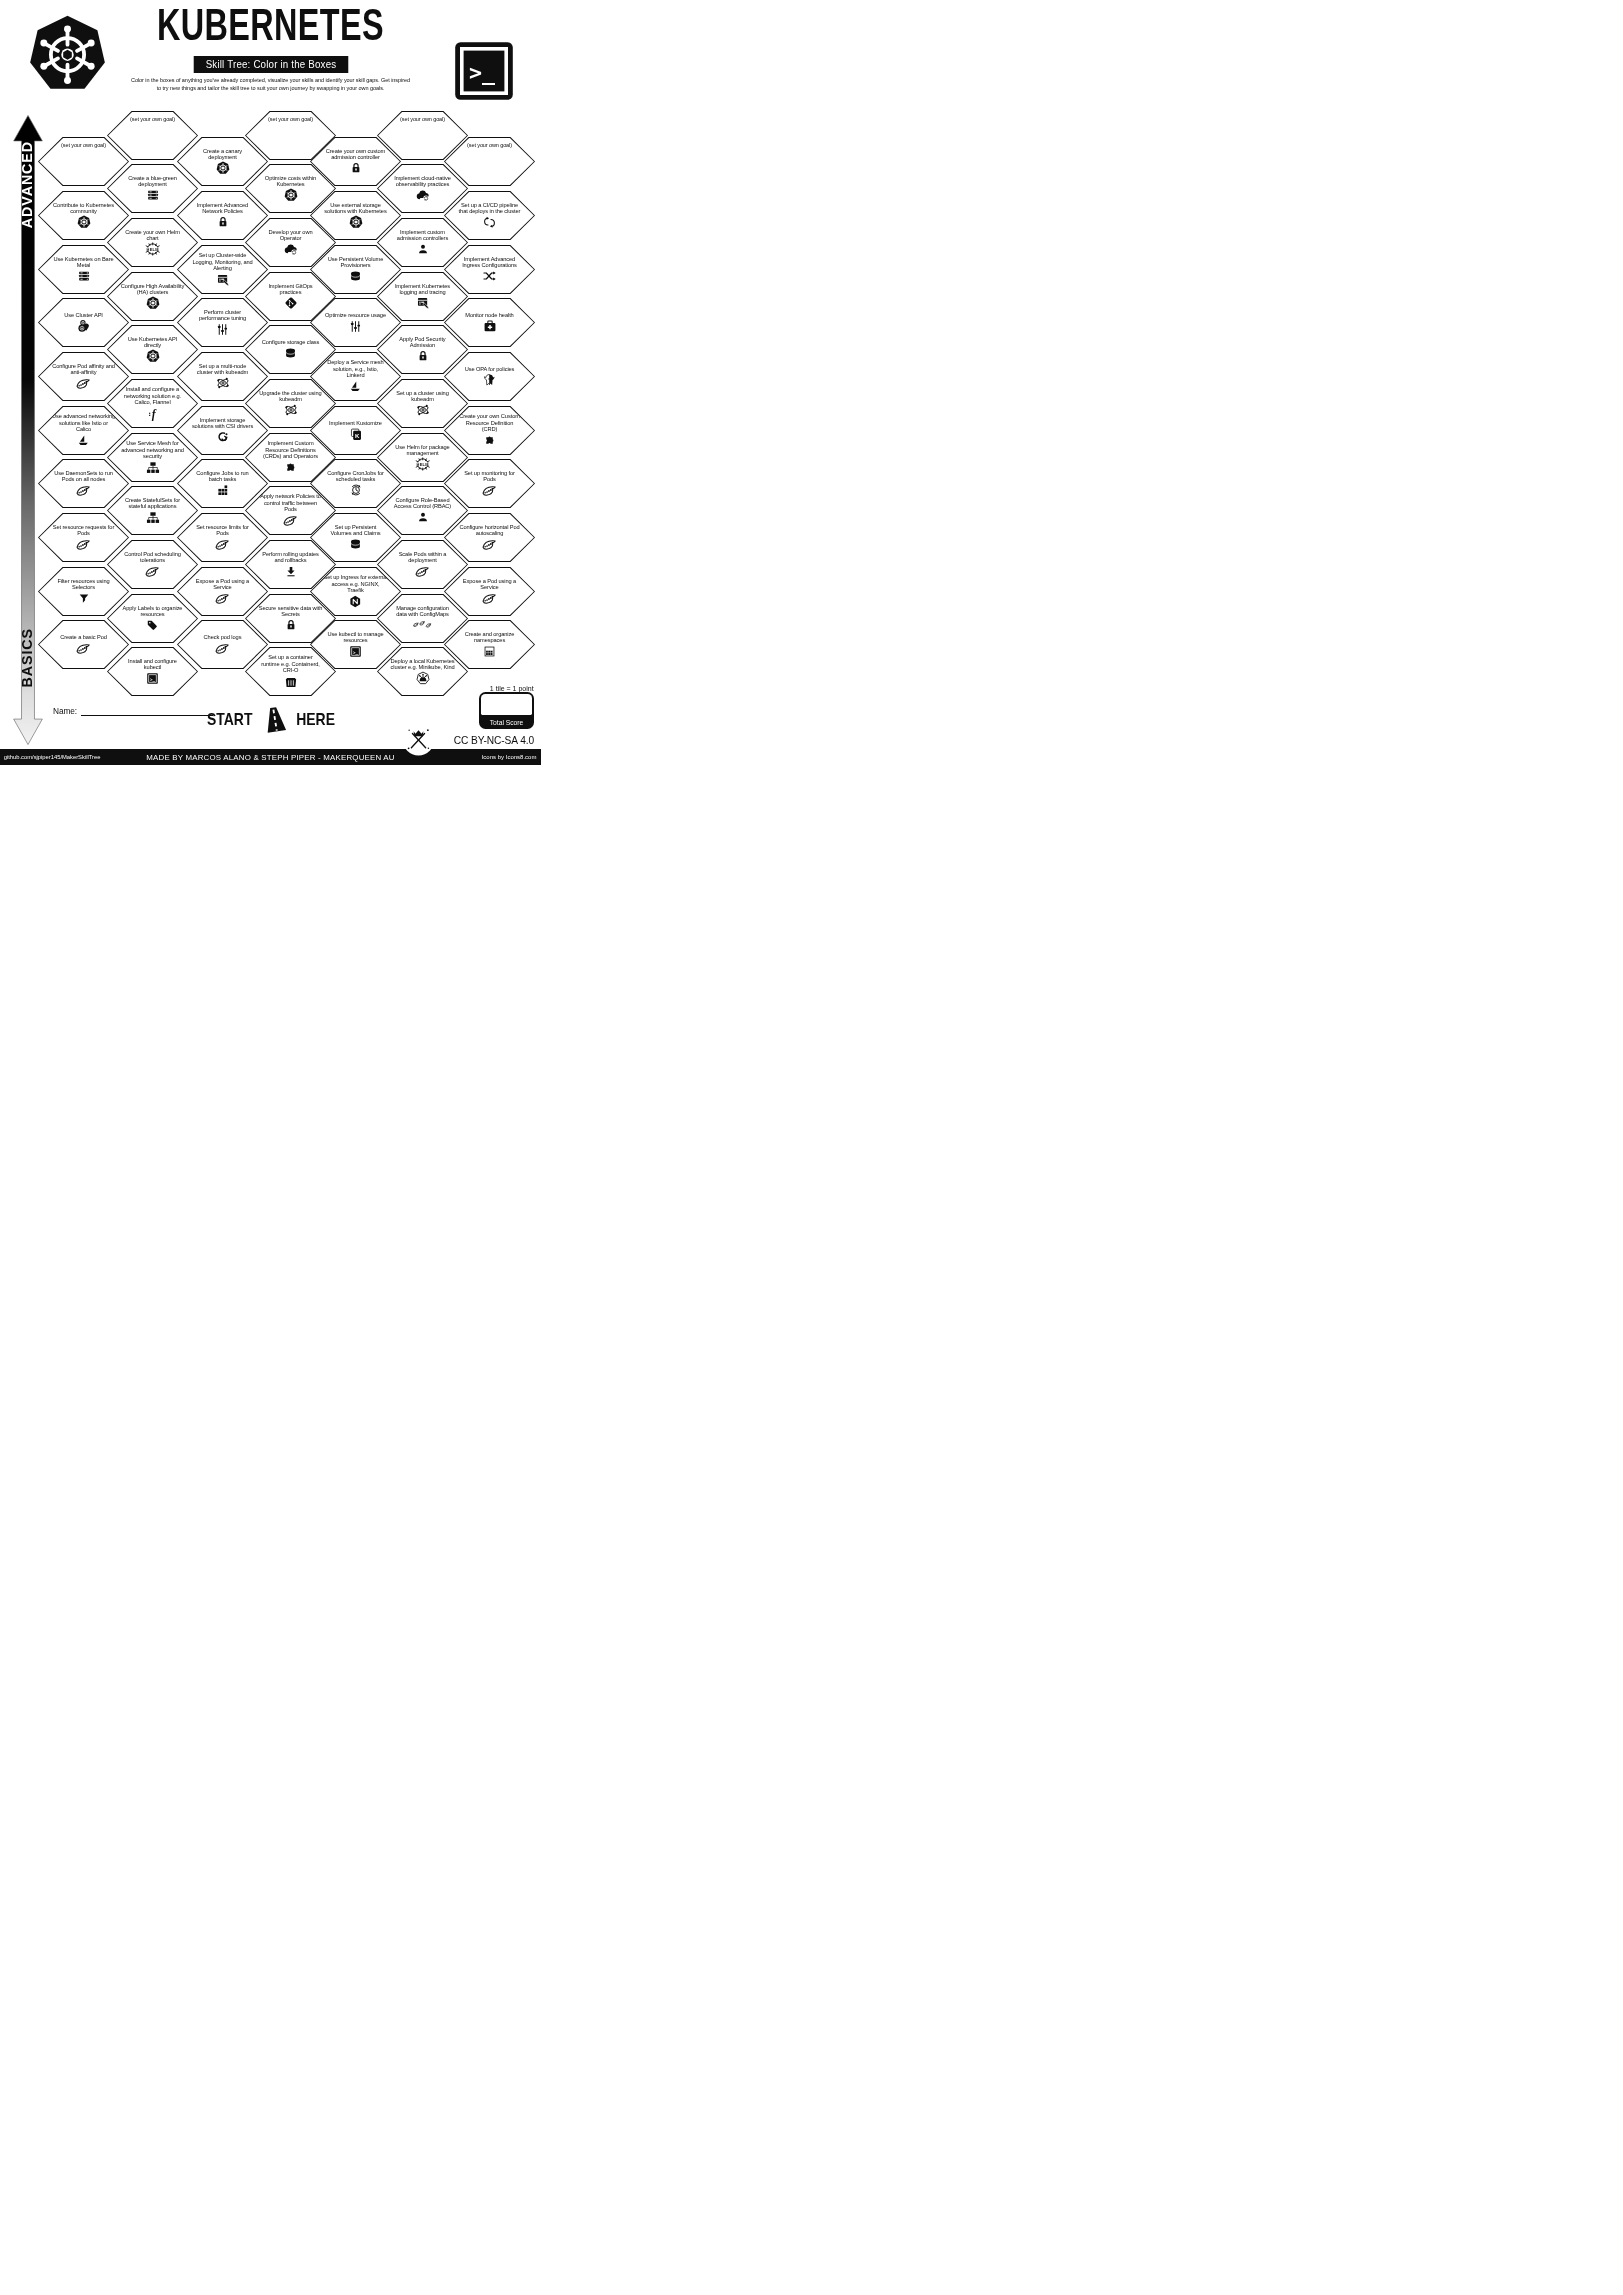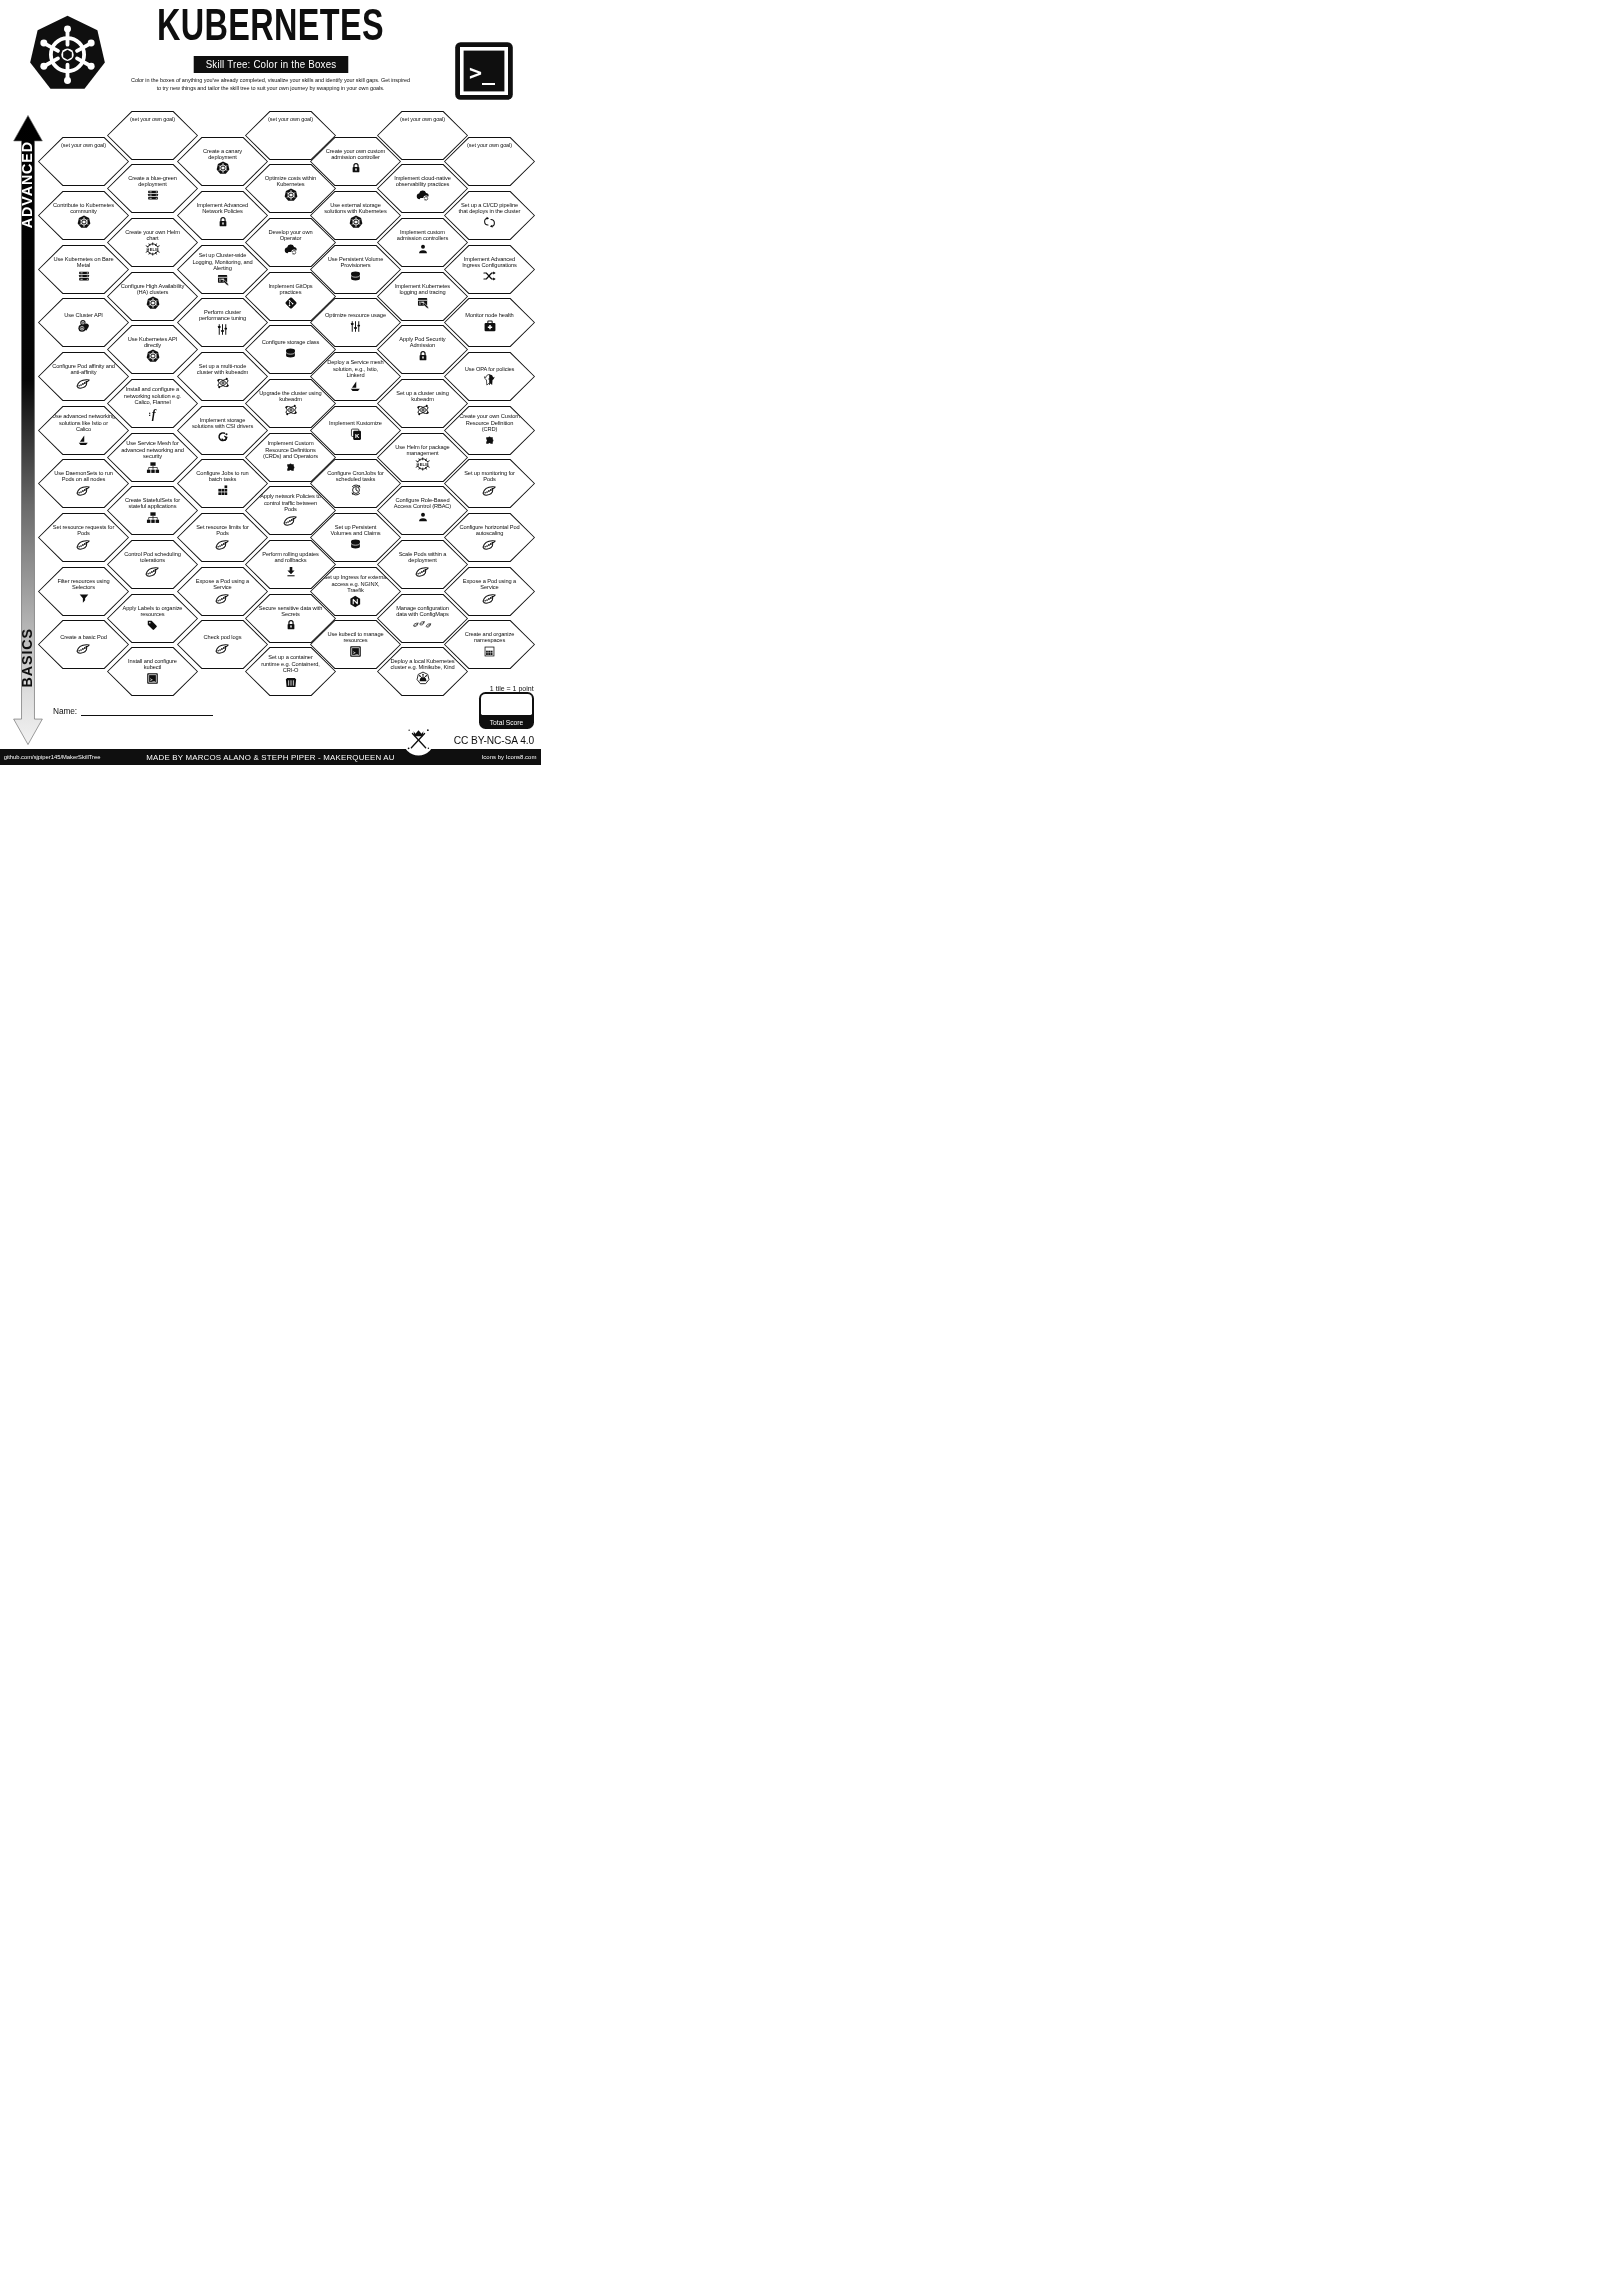--- a/index.html
+++ b/index.html
@@ -1263,20 +1263,32 @@
                 <rect x="12.9" y="19.8" width="4.3" height="4.8"></rect>
                 <rect x="18.2" y="19.8" width="4.3" height="4.8"></rect>
                 <rect x="23.5" y="19.8" width="1.3" height="4.8"></rect>
               </g>
             </svg>
           </div>
         </div>
       </div>
     </div>
 
+  <div class="start-row">
+    <span class="start-word">START</span>
+    <span>
+      <svg width="24" height="27" viewBox="0 0 36 40">
+        <g transform="rotate(-9 18 20)">
+          <path d="M13.5 2 H22.5 L32 38 H4 Z" fill="#0f0f0f"></path>
+          <path d="M18 5 V37" stroke="#fff" stroke-width="2.8" stroke-dasharray="5.5 4.5" fill="none"></path>
+        </g>
+      </svg>
+    </span>
+    <span class="start-word">HERE</span>
+  </div>
 
   <div class="name-row">
     <span class="name-label">Name:</span>
     <span class="name-line"></span>
   </div>
 
   <div class="tile-note">1 tile = 1 point</div>
 
   <div class="score-box">
     <div class="score-white"></div>

